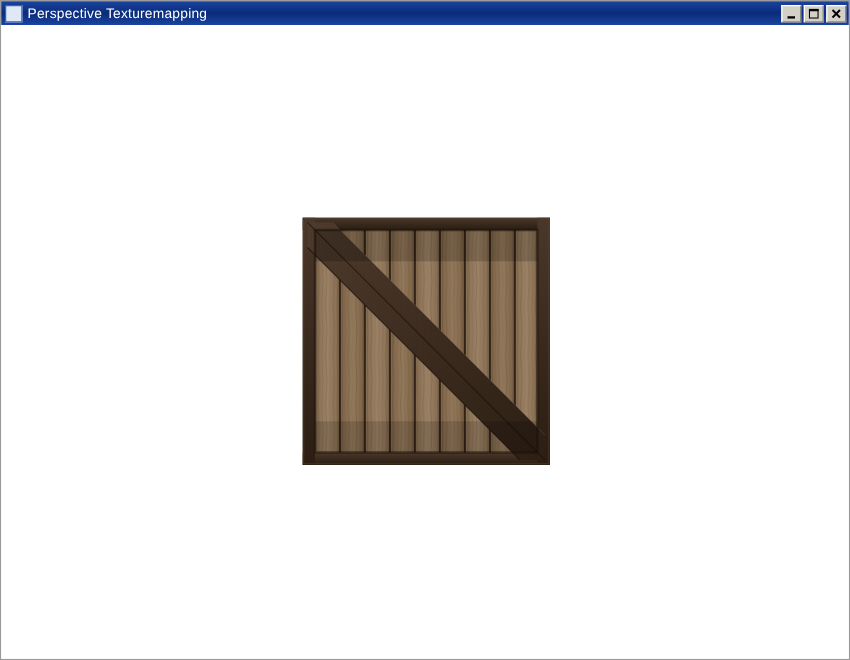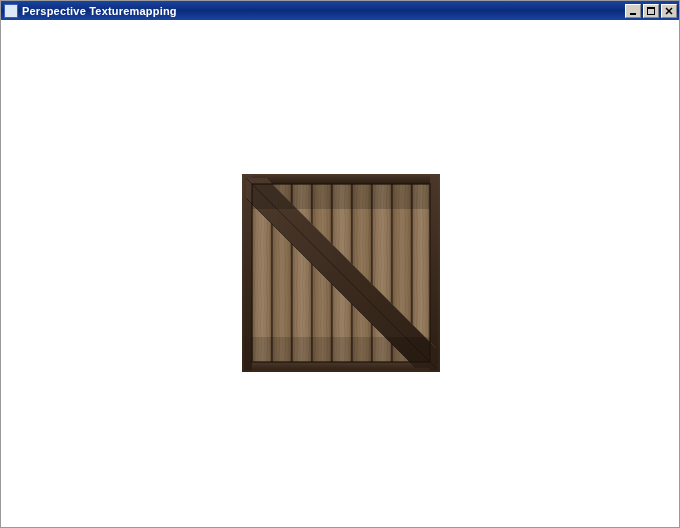--- a/index.html
+++ b/index.html
@@ -29,21 +29,21 @@
     }
     .titlebar .sys-icon {
       width: 14px;
       height: 14px;
       margin-right: 4px;
       background: #dfe8f6;
       border: 1px solid #3a5fb8;
       display: inline-block;
     }
     .titlebar .title {
-      font-weight: bold;
+      font-weight: normal;
       font-size: 11px;
       flex: 0 0 auto;
       letter-spacing: 0.2px;
     }
     .titlebar .spacer { flex: 1; }
     .win-controls {
       display: flex;
       gap: 2px;
     }
     .win-btn {

